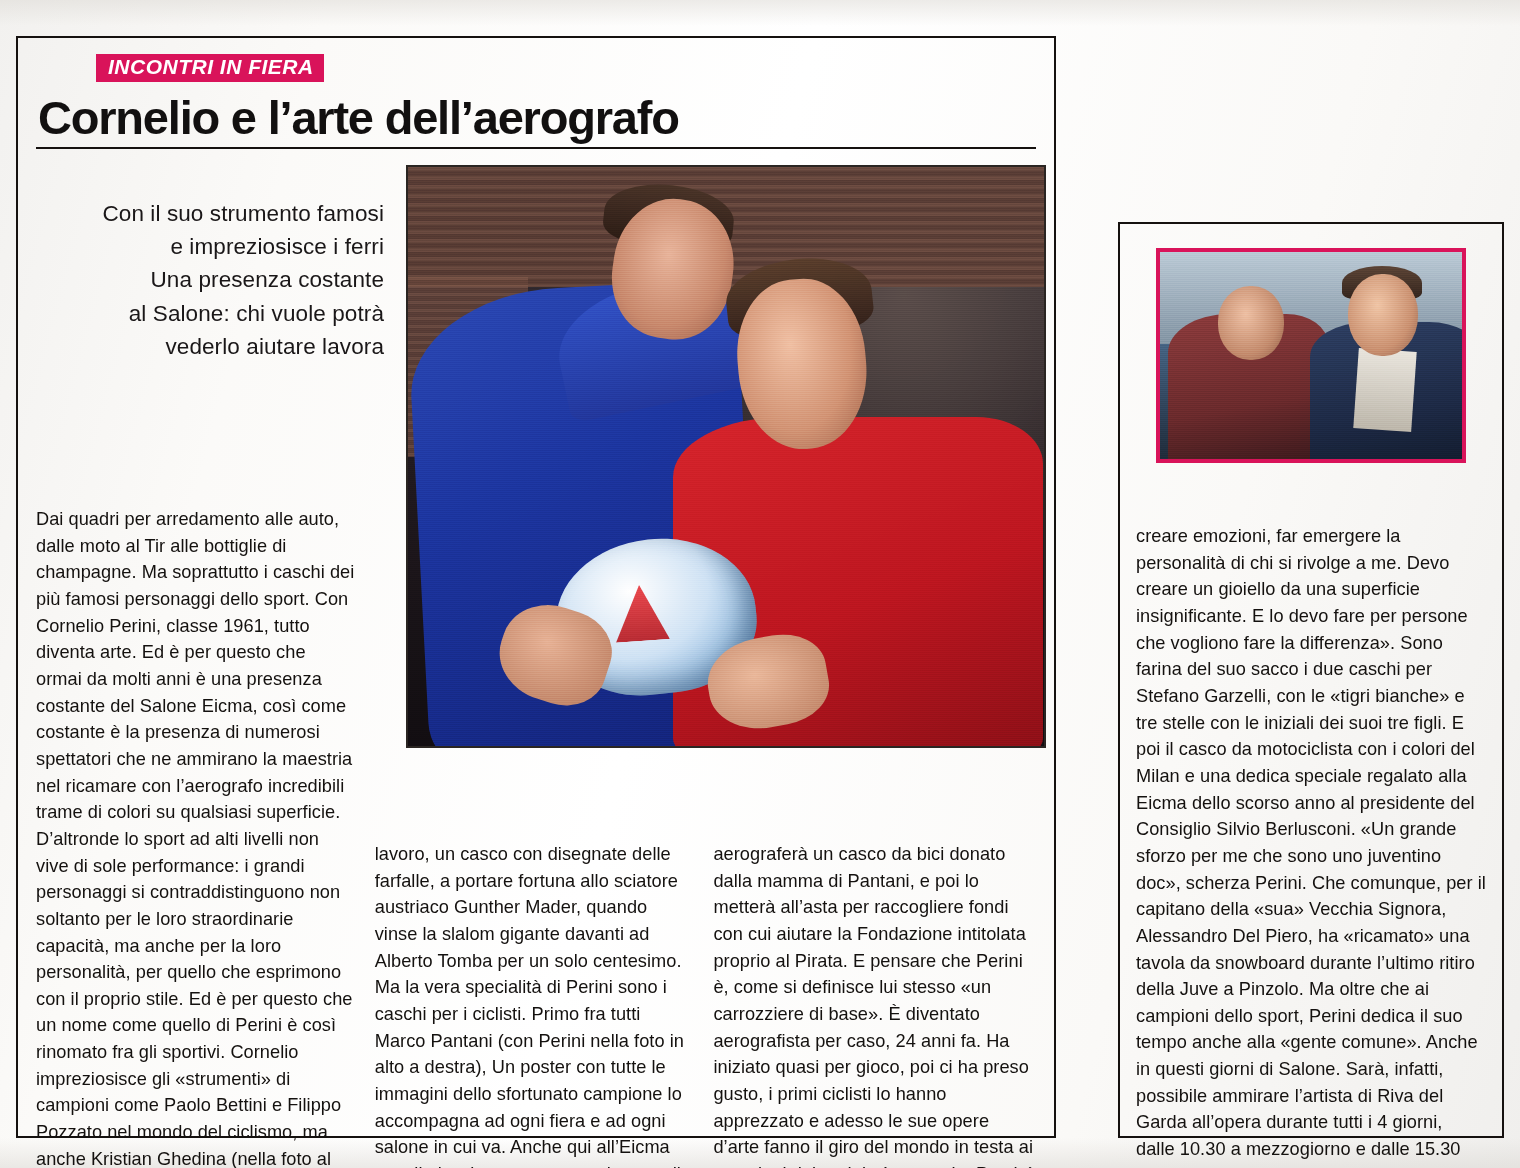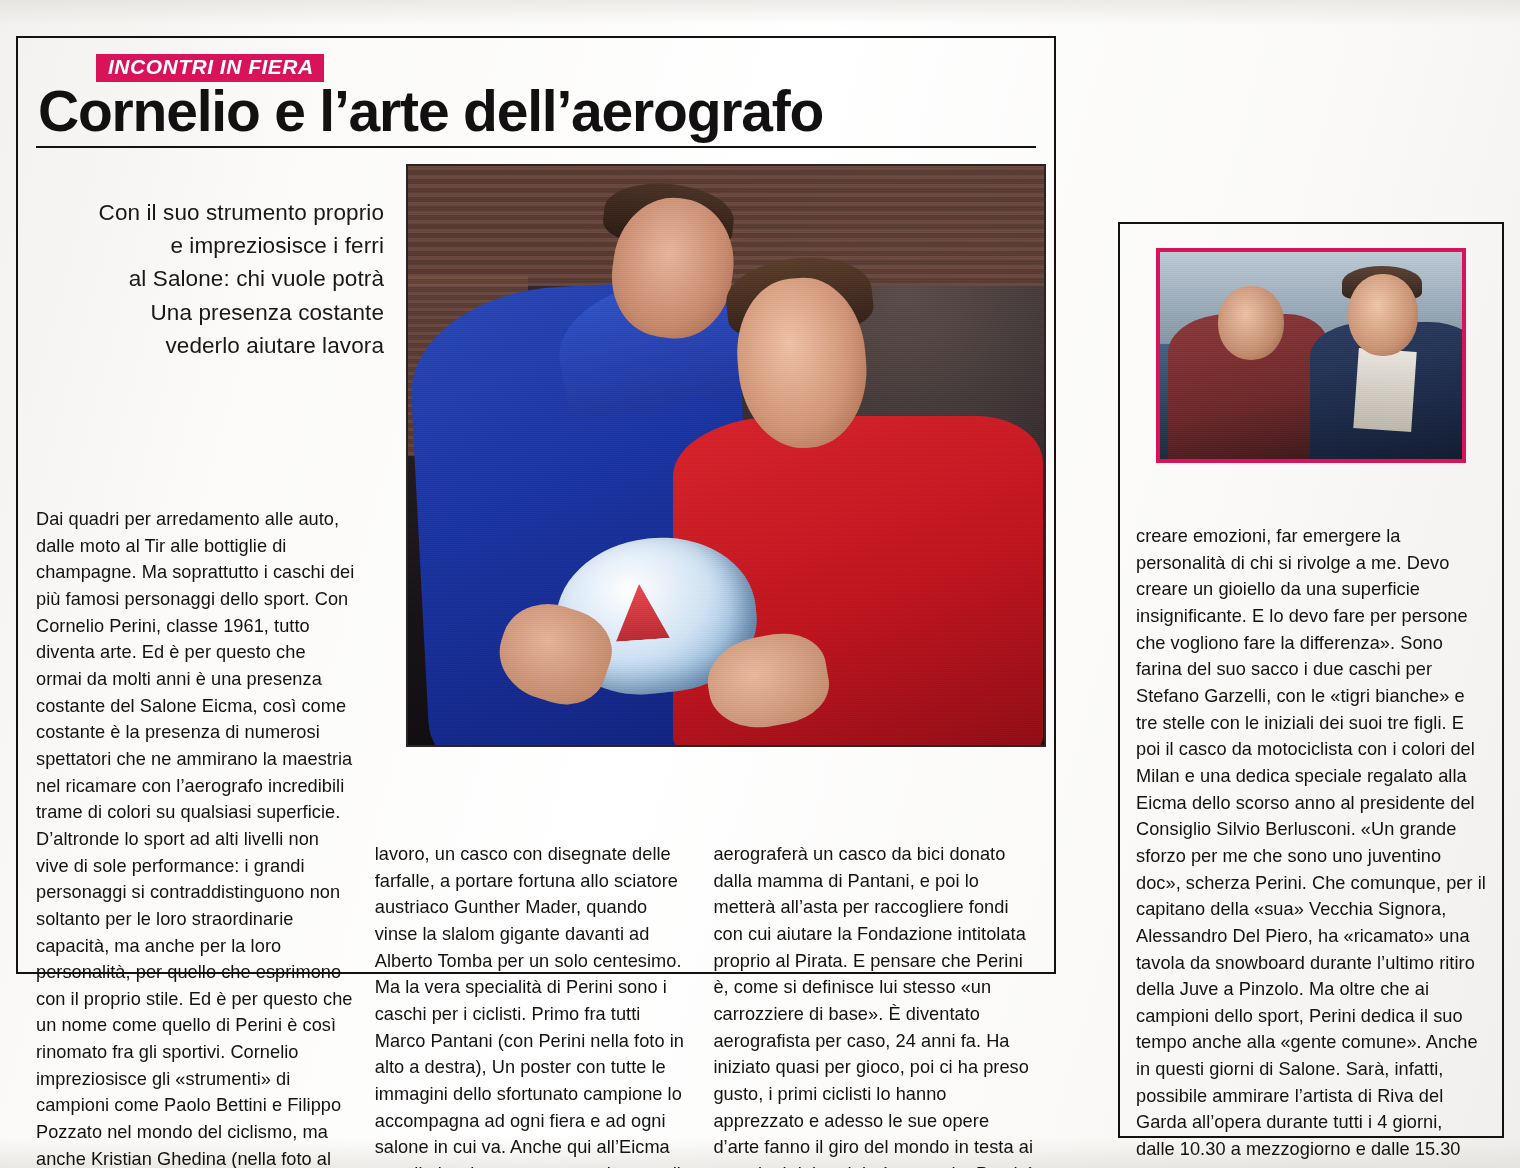--- a/index.html
+++ b/index.html
@@ -33,21 +33,21 @@
     background: linear-gradient(0deg, #d9d6d1 0%, rgba(255,255,255,0) 100%);
     opacity: .5;
   }
 
   
   .article-frame {
     position: absolute;
     left: 16px;
     top: 36px;
     width: 1040px;
-    height: 938px;
+    height: 1102px;
     border: 2px solid #15110f;
     box-sizing: border-box;
     background: transparent;
   }
   .article-inner {
     position: absolute;
     inset: 0;
     padding: 14px 18px 10px 18px;
     box-sizing: border-box;
   }
@@ -64,25 +64,25 @@
     padding: 2px 10px 3px 12px;
     margin-left: 60px;
     margin-top: 2px;
     line-height: 1.08;
     text-transform: uppercase;
   }
 
   .headline {
     font-family: "Liberation Sans", sans-serif;
     font-weight: bold;
-    font-size: 57px;
+    font-size: 47px;
     line-height: 1.0;
     color: #121010;
     letter-spacing: -1.2px;
-    margin: 1px 0 6px 2px;
+    margin: 12px 0 6px 2px;
     white-space: nowrap;
   }
 
   .rule-under-headline {
     height: 2px;
     background: #15110f;
     margin: 2px 0 16px 0;
   }
 
   
@@ -318,24 +318,24 @@
 
       <div class="kicker">INCONTRI IN FIERA</div>
 
       <div class="headline">Cornelio e l’arte dell’aerografo</div>
 
       <div class="rule-under-headline"></div>
 
       <div class="top-zone">
 
         <div class="standfirst">
-          <div>Con il suo strumento proprio</div>
+          <div>Con il suo strumento famosi</div>
           <div>e impreziosisce i ferri</div>
+          <div>Una presenza costante</div>
           <div>al Salone: chi vuole potrà</div>
-          <div>Una presenza costante</div>
           <div>vederlo aiutare lavora</div>
         </div>
 
         <div class="main-photo">
           <div class="ph-bg"></div>
           <div class="ph-wall"></div>
           <div class="ph-wall2"></div>
           <div class="ph-blue"></div>
           <div class="ph-blue-hood"></div>
           <div class="ph-hair1"></div>

